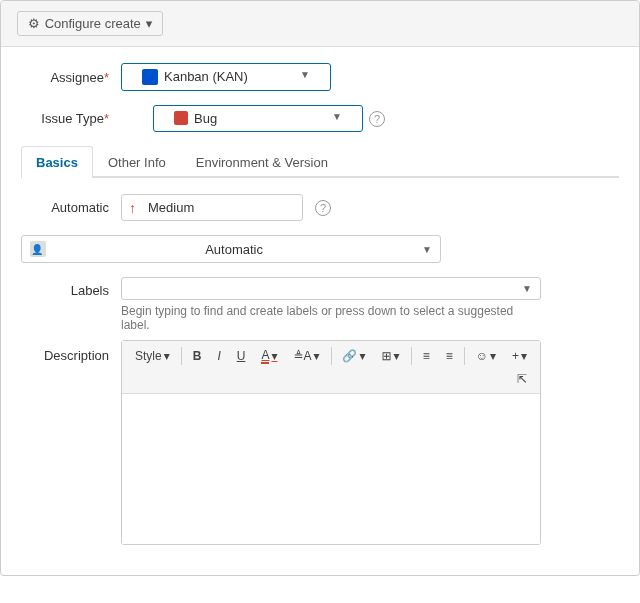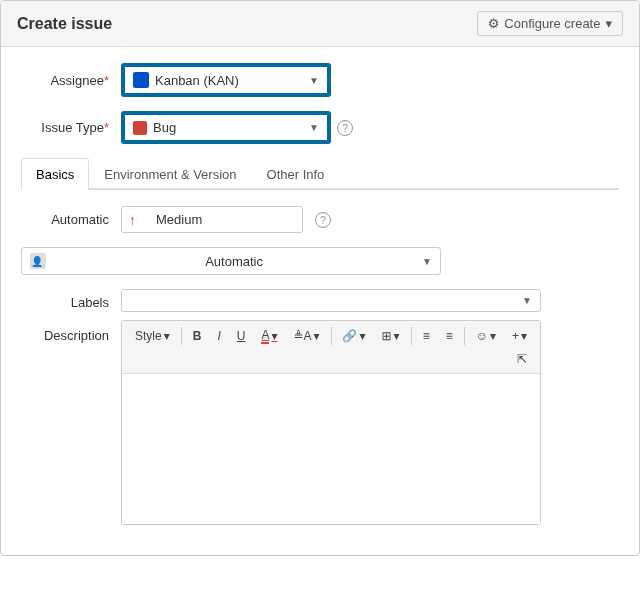--- a/index.html
+++ b/index.html
@@ -96,26 +96,25 @@
     .bug-icon {
       width: 14px;
       height: 14px;
       background: #d04437;
       border-radius: 2px;
       display: inline-block;
       flex-shrink: 0;
     }
     .select-with-icon {
       display: flex;
-      align-items: center;
       gap: 6px;
       width: 100%;
-      border: 4px solid #0369a1;
-      border-radius: 3px;
-      padding: 5px 8px;
+      border: 1px solid #0369a1;
+      border-radius: 3px;
+      padding: 5px 20px;
       background: #fff;
       position: relative;
       cursor: pointer;
       max-width: 210px;
     }
     .select-text { font-size: 13px; flex: 1; }
     .chevron-down { font-size: 10px; color: #666; }
     .help-icon {
       display: inline-flex;
       align-items: center;
@@ -148,37 +147,37 @@
       color: #555;
       border: 1px solid transparent;
       border-bottom: none;
       border-radius: 3px 3px 0 0;
       margin-bottom: -2px;
     }
     .tab.active {
       background: #fff;
       border-color: #ddd;
       border-bottom-color: #fff;
-      color: #000000;
-      font-weight: 400;
+      color: #0369a1;
+      font-weight: 700;
     }
     
     .priority-wrapper {
       display: flex;
       align-items: center;
       max-width: 210px;
       gap: 6px;
     }
     .priority-select-wrapper {
       position: relative;
       max-width: 195px;
       width: 195px;
     }
     .priority-select-wrapper select {
-      padding-left: 34px;
+      padding-left: 26px;
     }
     .priority-arrow-up {
       position: absolute;
       left: 8px;
       top: 50%;
       transform: translateY(-50%);
       color: #d04437;
       font-size: 14px;
       pointer-events: none;
     }
@@ -287,21 +286,20 @@
       align-items: flex-start;
       margin-bottom: 8px;
     }
   </style>
 </head>
 <body>
 
 <div class="dialog">
 
   <div class="dialog-header">
-    <span class="dialog-title">Create issue</span>
     <button class="configure-fields-btn">
       <span>⚙</span>
       <span>Configure create</span>
       <span>▾</span>
     </button>
   </div>
 
   <div class="dialog-body">
 
     <div class="form-row">
@@ -315,38 +313,38 @@
           <span class="chevron-down">▼</span>
         </div>
       </div>
     </div>
 
     <div class="form-row">
       <div class="form-label">
         <span>Issue Type</span><span class="required-star">*</span>
       </div>
       <div class="form-control issue-type-row">
-        <div class="select-with-icon" style="max-width:210px;">
+        <div class="select-with-icon" style="max-width:210px;margin-left:32px;">
           <span class="bug-icon"></span>
           <span class="select-text">Bug</span>
           <span class="chevron-down">▼</span>
         </div>
         <span class="help-icon">?</span>
       </div>
     </div>
 
     <div class="tabs-container">
       <div class="tab active">
         <span>Basics</span>
       </div>
       <div class="tab">
+        <span>Other Info</span>
+      </div>
+      <div class="tab">
         <span>Environment &amp; Version</span>
-      </div>
-      <div class="tab">
-        <span>Other Info</span>
       </div>
     </div>
 
 
     <div class="form-row">
       <div class="form-label">
         <span>Automatic</span>
       </div>
       <div class="form-control priority-wrapper">
         <div class="priority-select-wrapper">
@@ -375,20 +373,21 @@
 
     <div class="form-row-labels">
       <div class="form-label" style="padding-top:6px;">
         <span>Labels</span>
       </div>
       <div class="form-control">
         <div class="labels-wrapper">
           <span class="labels-text"></span>
           <span class="chevron-down">▼</span>
         </div>
+        <div class="labels-hint">Begin typing to find and create labels or press down to select a suggested label.</div>
       </div>
     </div>
 
     <div class="form-row description-section" style="align-items:flex-start;">
       <div class="form-label desc-label">
         <span>Description</span>
       </div>
       <div class="form-control">
         <div class="editor-container">
           <div class="editor-toolbar">

